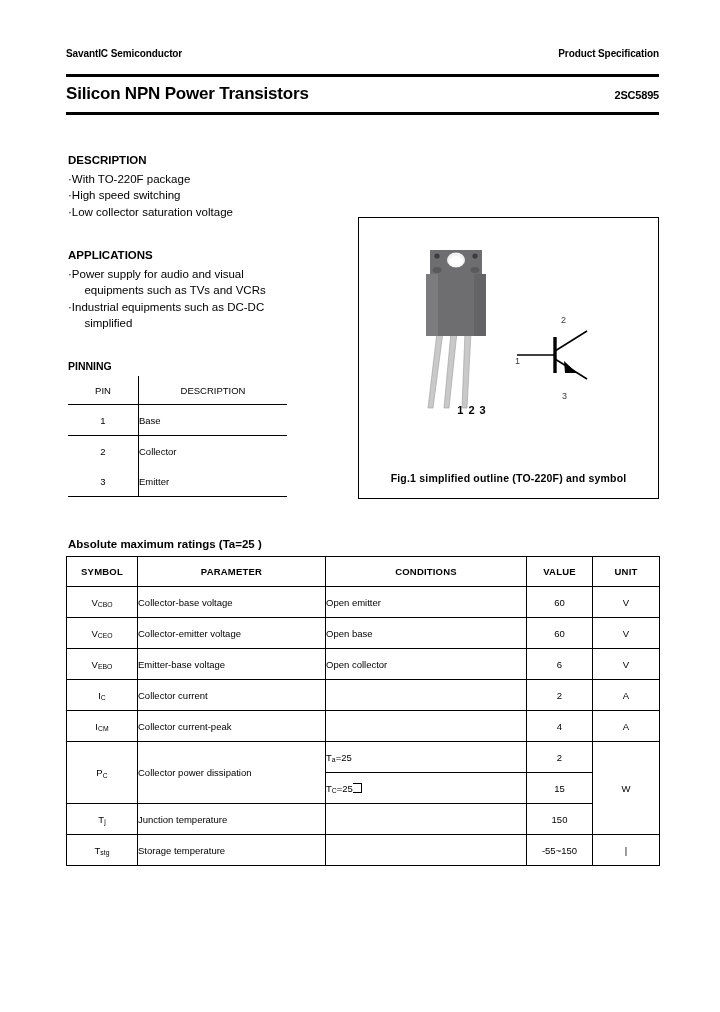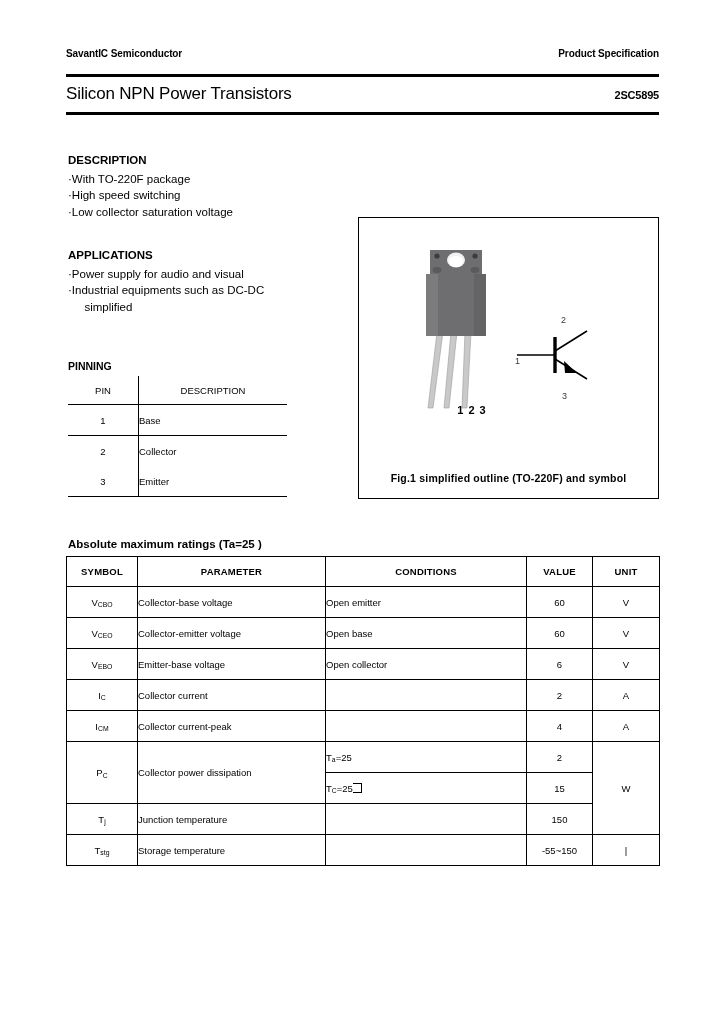--- a/index.html
+++ b/index.html
@@ -52,21 +52,21 @@
     position: absolute;
     left: 66px;
     top: 84px;
     width: 593px;
     display: flex;
     justify-content: space-between;
     align-items: baseline;
   }
   .title-left {
     font-size: 17px;
-    font-weight: normal;
+    font-weight: bold;
     letter-spacing: -0.2px;
   }
   .title-right {
     font-size: 11px;
     font-weight: bold;
     letter-spacing: -0.2px;
   }
 
   
   .sec {
@@ -293,20 +293,21 @@
   <div class="sec" id="desc-block">
     <div class="sec-head">DESCRIPTION</div>
     <div class="bullet-line">·With TO-220F package</div>
     <div class="bullet-line">·High speed switching</div>
     <div class="bullet-line">·Low collector saturation voltage</div>
   </div>
 
   <div class="sec" id="apps-block">
     <div class="sec-head">APPLICATIONS</div>
     <div class="bullet-line">·Power supply for audio and visual</div>
+    <div class="cont-line">  equipments such as TVs and VCRs</div>
     <div class="bullet-line">·Industrial equipments such as DC-DC</div>
     <div class="cont-line">  simplified</div>
   </div>
 
   <div id="pinning-block">
     <div class="pinning-label">PINNING</div>
     <table class="pin">
       <thead>
         <tr>
           <th class="pin-hdr-cell c1">PIN</th>

